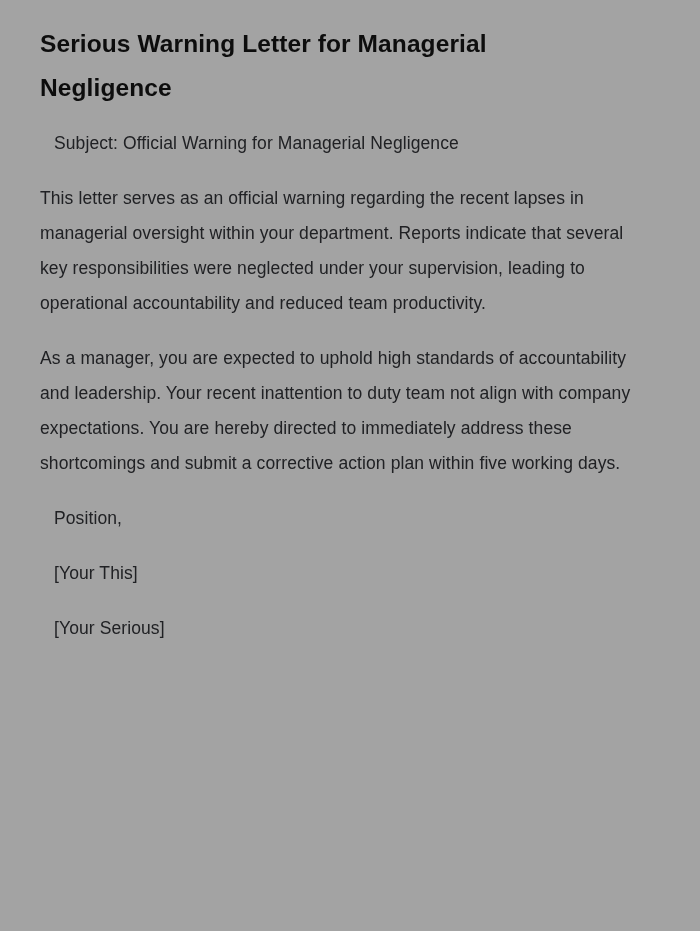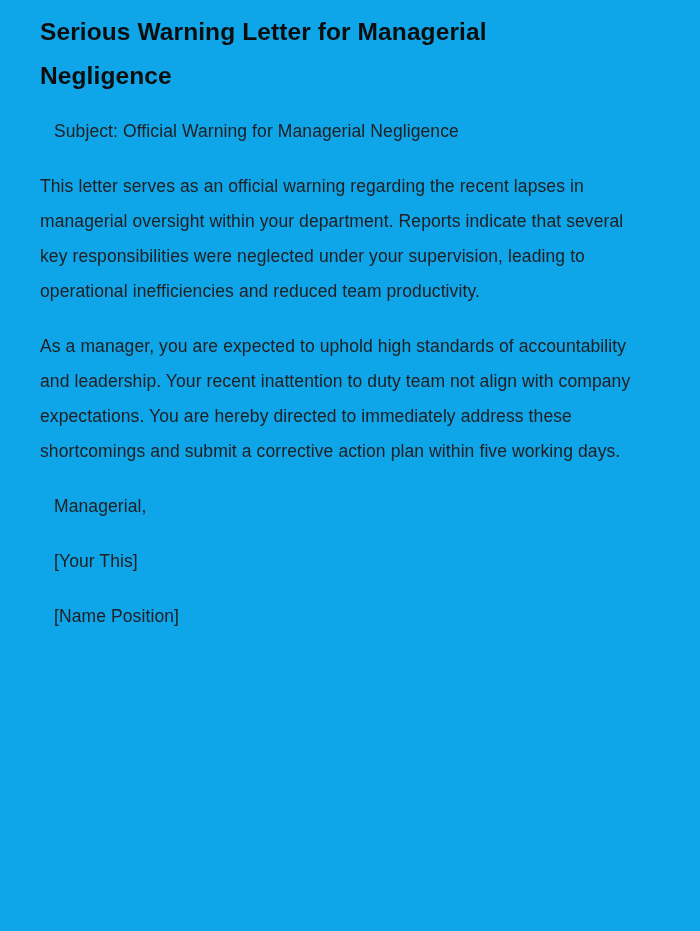--- a/index.html
+++ b/index.html
@@ -10,22 +10,22 @@
   body {
     width: 700px;
     height: 931px;
     font-family: "Liberation Sans", "DejaVu Sans", sans-serif;
     -webkit-font-smoothing: antialiased;
   }
   .page {
     box-sizing: border-box;
     width: 700px;
     height: 931px;
-    background: #0ea5e9;
-    padding: 10px 40px 0 40px;
+    background: #a3a3a3;
+    padding: 22px 40px 0 40px;
     overflow: hidden;
   }
   .doc-title {
     margin: 0 0 16px 0;
     max-width: 510px;
     font-size: 24.5px;
     line-height: 44px;
     font-weight: 700;
     color: #0d0d0d;
     letter-spacing: 0.1px;
@@ -46,23 +46,23 @@
 </style>
 </head>
 <body>
 
 <div class="page">
   <h1 class="doc-title">Serious Warning Letter for Managerial Negligence</h1>
 
   <p class="doc-para single">Subject: Official Warning for Managerial Negligence</p>
 
 
-  <p class="doc-para">This letter serves as an official warning regarding the recent lapses in managerial oversight within your department. Reports indicate that several key responsibilities were neglected under your supervision, leading to operational inefficiencies and reduced team productivity.</p>
+  <p class="doc-para">This letter serves as an official warning regarding the recent lapses in managerial oversight within your department. Reports indicate that several key responsibilities were neglected under your supervision, leading to operational accountability and reduced team productivity.</p>
 
   <p class="doc-para">As a manager, you are expected to uphold high standards of accountability and leadership. Your recent inattention to duty team not align with company expectations. You are hereby directed to immediately address these shortcomings and submit a corrective action plan within five working days.</p>
 
 
-  <p class="doc-para single">Managerial,</p>
+  <p class="doc-para single">Position,</p>
 
   <p class="doc-para single">[Your This]</p>
 
-  <p class="doc-para single">[Name Position]</p>
+  <p class="doc-para single">[Your Serious]</p>
 </div>
 
 </body></html>

